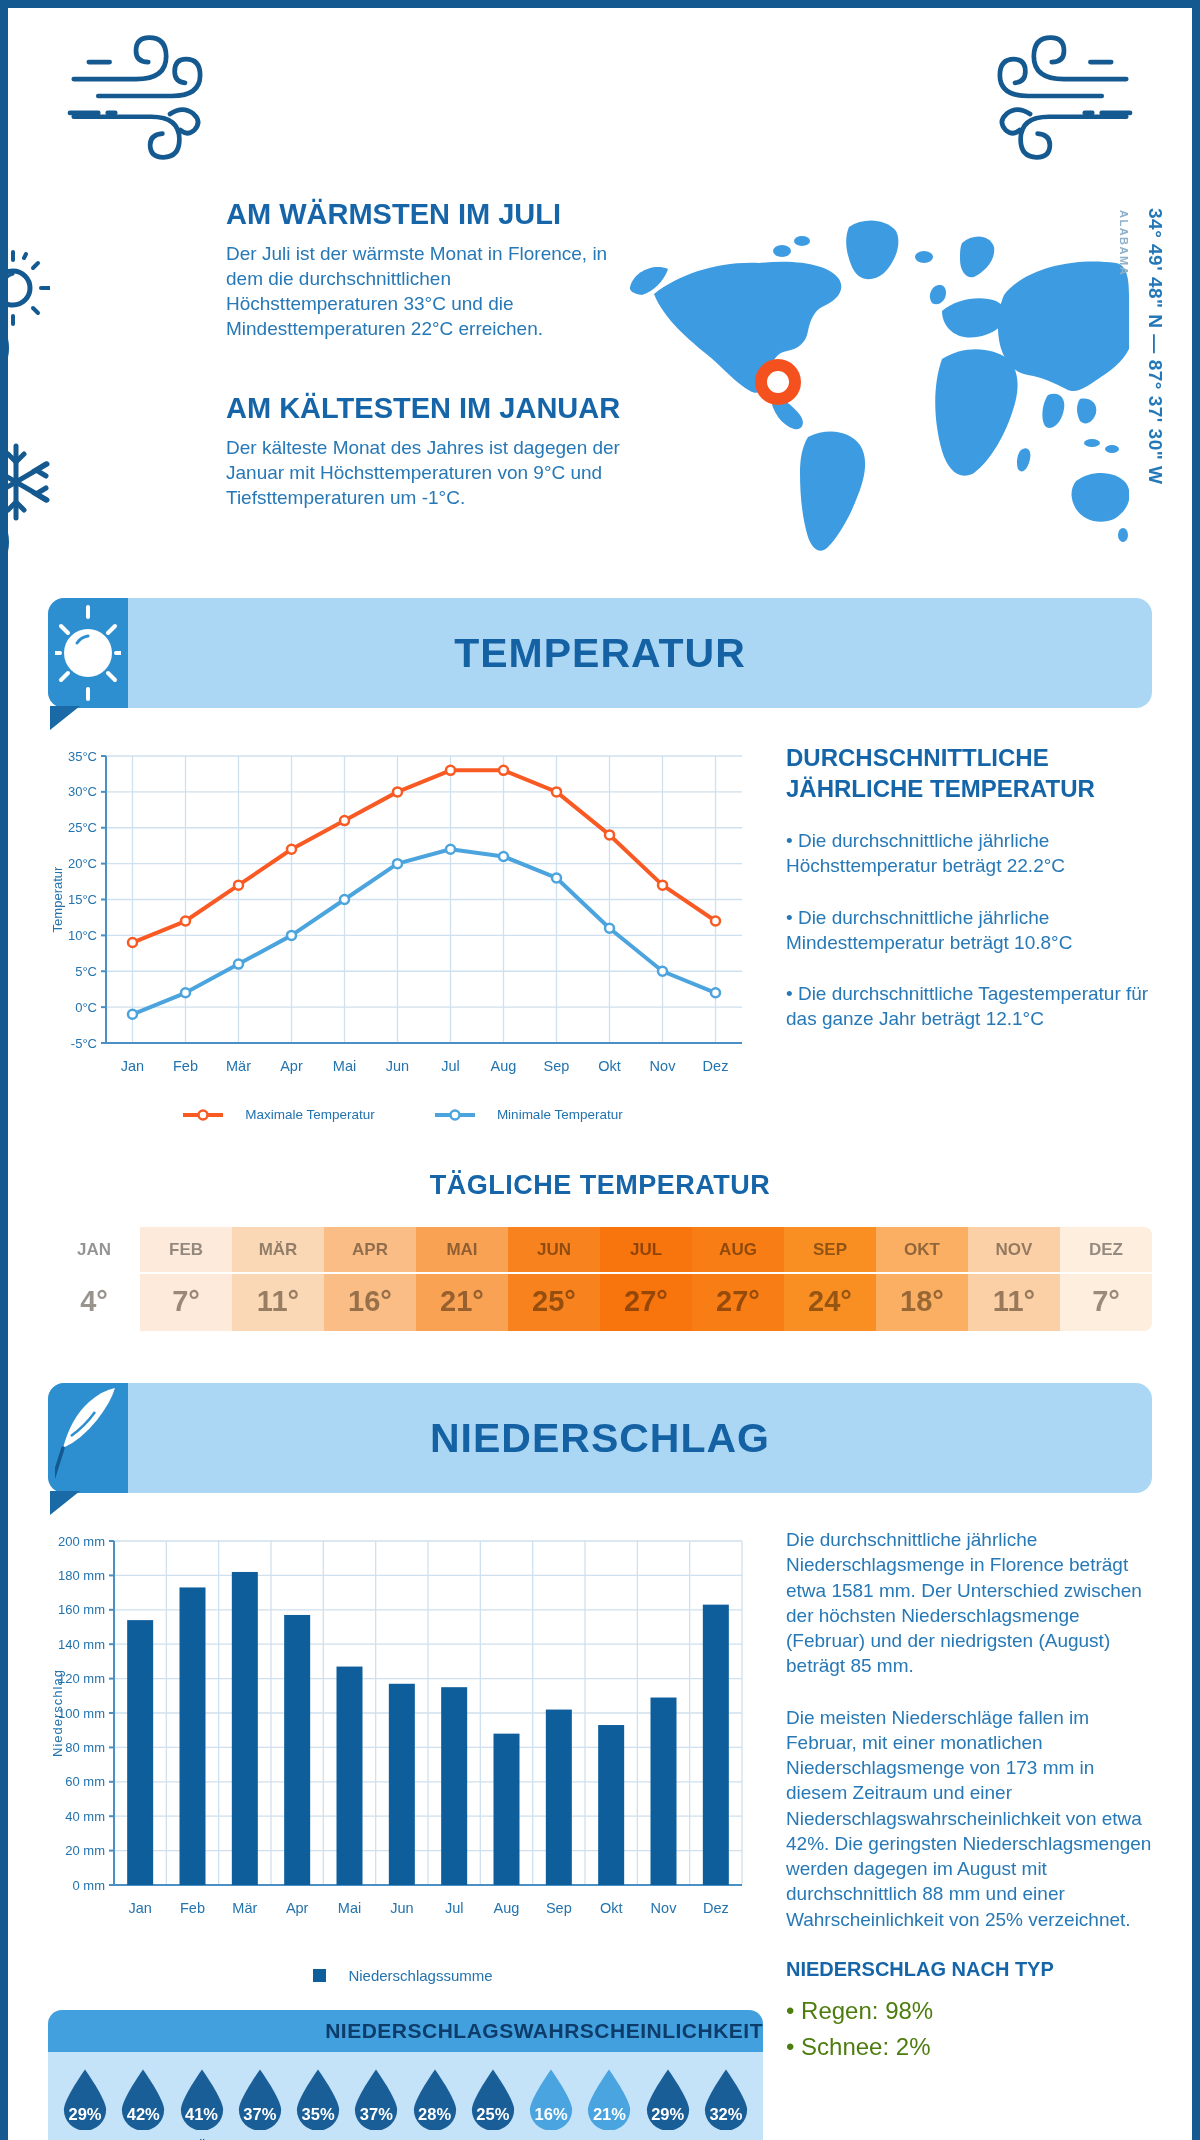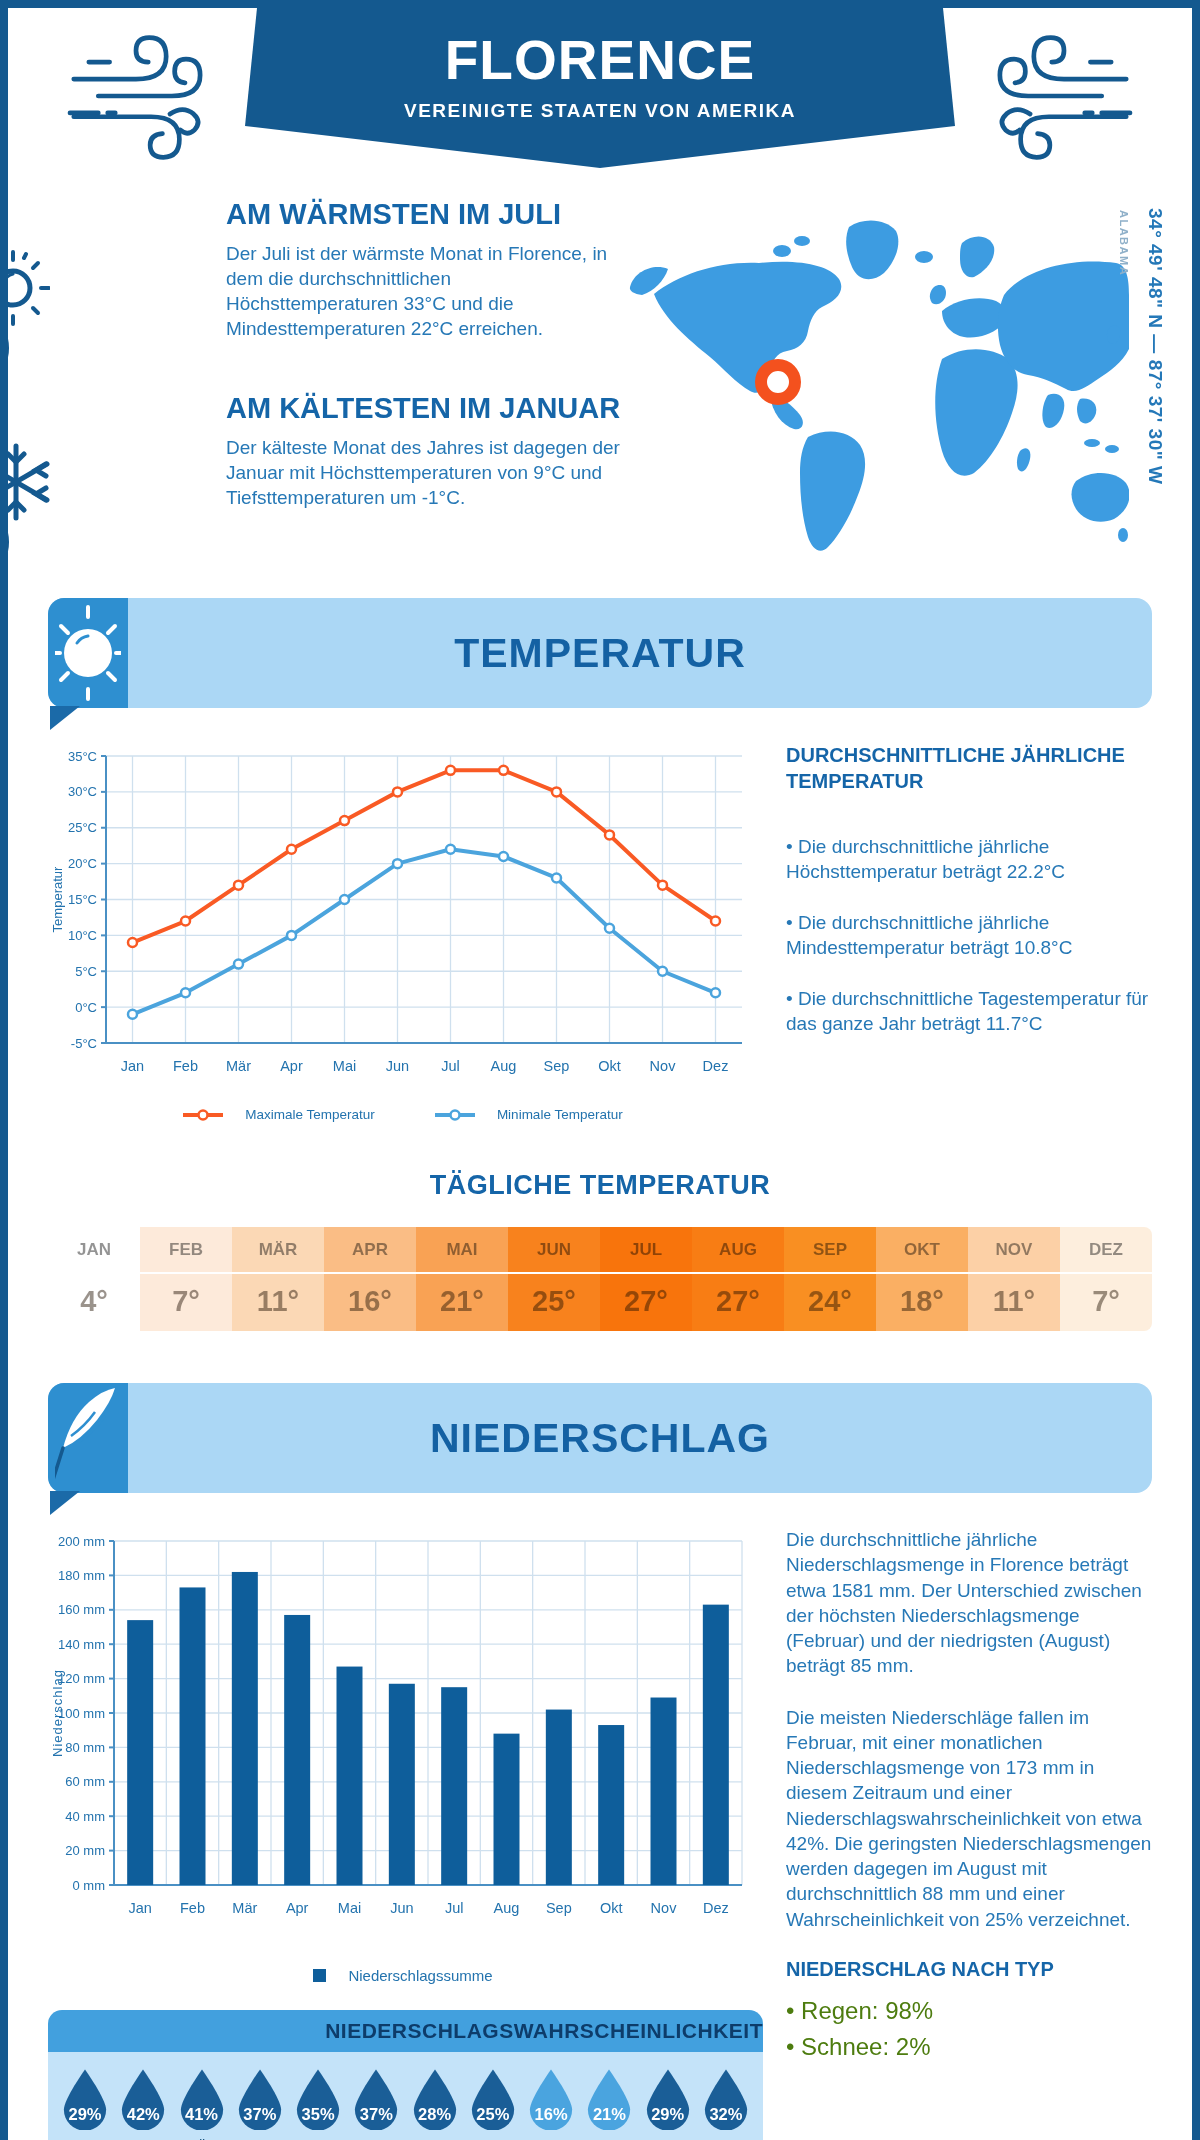--- a/index.html
+++ b/index.html
@@ -47,21 +47,21 @@
     border-top:24px solid #1b6aa8; border-right:30px solid transparent; }
   .section-banner .sb-title { position:absolute; left:0; right:0; top:50%; transform:translateY(-50%);
     text-align:center; font-size:41px; font-weight:bold; color:#1461a3; letter-spacing:1px; }
   
   .content-row { display:flex; margin:34px 40px 0 40px; flex:none; }
   .chart-col { width:710px; flex:none; }
   .legend-row { display:flex; justify-content:center; gap:60px; margin-top:16px; }
   .legend-item { display:flex; align-items:center; gap:22px; font-size:13.5px; color:#2373ae; }
   .legend-sq { width:13px; height:13px; flex:none; }
   .text-col { margin-left:28px; width:380px; }
-  .text-col h3 { font-size:20px; font-weight:bold; color:#1565a8; line-height:1.3; margin-bottom:40px; }
+  .text-col h3 { font-size:24px; font-weight:bold; color:#1565a8; line-height:1.3; margin-bottom:24px; }
   .bullet { font-size:19px; color:#2678b6; line-height:1.32; margin-bottom:26px; }
   .para { font-size:19px; color:#2678b6; line-height:1.33; margin-bottom:26px; }
   .type-title { font-size:20px; font-weight:bold; color:#1565a8; margin:6px 0 12px 0; }
   .type-item { font-size:24px; color:#4d7c0f; line-height:1.5; }
   
   .daily-title { text-align:center; font-size:27px; font-weight:bold; color:#1565a8;
      margin-top:48px; flex:none; letter-spacing:.5px; }
   .daily-table { display:flex; margin:26px 40px 0 40px; border-radius:8px; overflow:hidden; flex:none; }
   .daily-cell { flex:1; text-align:center; }
   .daily-cell .m { display:block; font-size:17px; font-weight:bold; color:rgba(0,0,0,0.42);
@@ -86,24 +86,20 @@
   <div class="top-header">
     <svg class="wind left" viewBox="0 0 160 140">
       <path d="M14 52 H80 Q112 52 112 28 Q112 8 94 8 Q80 8 80 22 Q80 34 93 34"></path>
       <path d="M30 34 H52"></path>
       <path d="M40 70 H118 Q148 70 148 48 Q148 31 133 31 Q121 31 121 44 Q121 55 132 56"></path>
       <path d="M10 88 H40"></path>
         <path d="M50 88 H58"></path>
       <path d="M14 92 H96 Q126 92 126 116 Q126 135 109 135 Q95 135 95 122 Q95 111 108 110"></path>
       <path d="M116 89 Q130 80 141 89 Q150 97 142 106 Q134 113 127 106"></path>
     </svg>
-    <div class="banner">
-      <h1>FLORENCE</h1>
-      <div class="subtitle">VEREINIGTE STAATEN VON AMERIKA</div>
-    </div>
     <svg class="wind right" viewBox="0 0 160 140">
       <path d="M14 52 H80 Q112 52 112 28 Q112 8 94 8 Q80 8 80 22 Q80 34 93 34"></path>
       <path d="M30 34 H52"></path>
       <path d="M40 70 H118 Q148 70 148 48 Q148 31 133 31 Q121 31 121 44 Q121 55 132 56"></path>
       <path d="M10 88 H40"></path>
         <path d="M50 88 H58"></path>
       <path d="M14 92 H96 Q126 92 126 116 Q126 135 109 135 Q95 135 95 122 Q95 111 108 110"></path>
       <path d="M116 89 Q130 80 141 89 Q150 97 142 106 Q134 113 127 106"></path>
     </svg>
   </div>
@@ -325,21 +321,21 @@
             </svg>
             <span>Minimale Temperatur</span>
           </div>
         </div>
     </div>
     <div class="text-col">
       <h3>DURCHSCHNITTLICHE JÄHRLICHE TEMPERATUR</h3>
       <div id="temp-stats">
           <div class="bullet">• Die durchschnittliche jährliche Höchsttemperatur beträgt 22.2°C</div>
           <div class="bullet">• Die durchschnittliche jährliche Mindesttemperatur beträgt 10.8°C</div>
-          <div class="bullet">• Die durchschnittliche Tagestemperatur für das ganze Jahr beträgt 11.7°C</div>
+          <div class="bullet">• Die durchschnittliche Tagestemperatur für das ganze Jahr beträgt 12.1°C</div>
         </div>
     </div>
   </div>
 
   <div class="daily-title">TÄGLICHE TEMPERATUR</div>
   <div class="daily-table" id="daily-table">
       <div class="daily-cell" style="background: rgb(255, 255, 255);">
         <span class="m">JAN</span>
         <span class="v">4°</span>
       </div>

